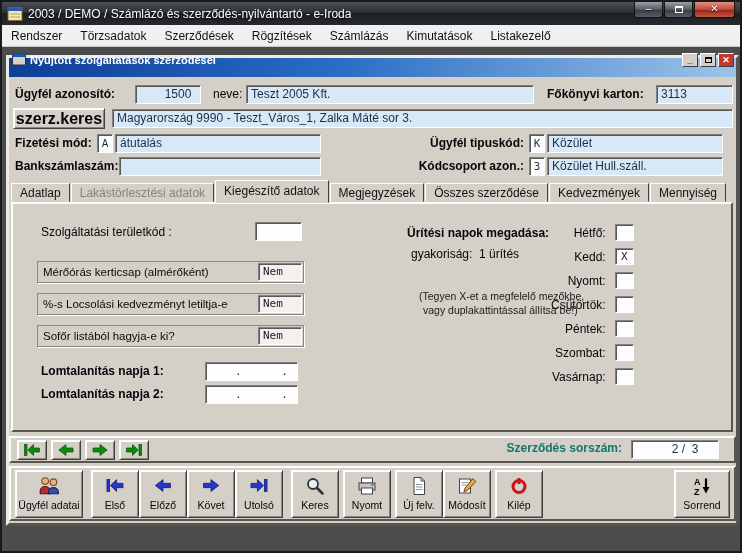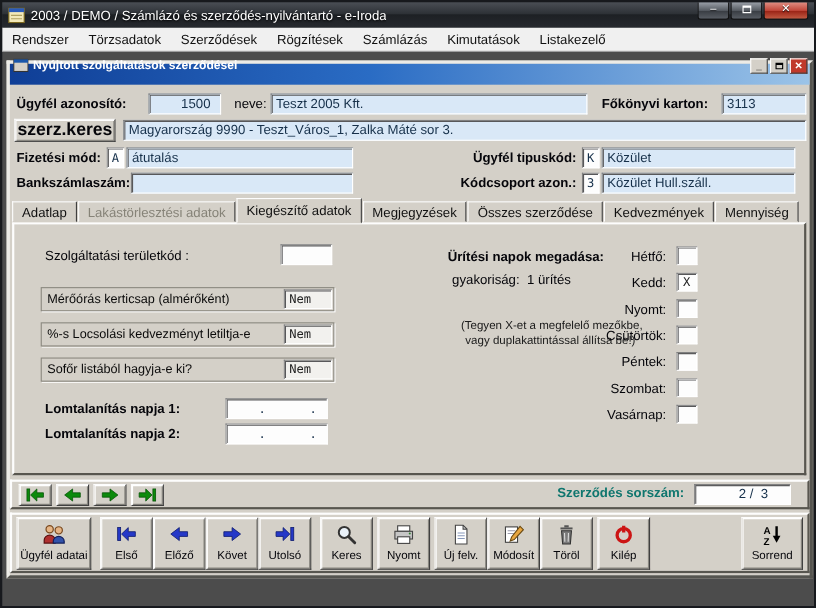--- a/index.html
+++ b/index.html
@@ -387,32 +387,20 @@
             <span class="tb-icon">
               <svg width="20" height="20" viewBox="0 0 20 20">
                 <rect x="2.5" y="3" width="11" height="14" fill="#fff" stroke="#444"></rect>
                 <line x1="4.5" y1="6.5" x2="11.5" y2="6.5" stroke="#99a"></line>
                 <line x1="4.5" y1="9" x2="11.5" y2="9" stroke="#99a"></line>
                 <path d="M15.8 2.5 L18.8 5.5 L10.5 14.5 L6.8 15.8 L8.1 12.2 Z" fill="#e8a640" stroke="#6b4a12"></path>
               </svg>
             </span>
             <span class="tb-label">Módosít</span>
           </div>
-          <div class="tb-btn btn3d">
-            <span class="tb-icon">
-              <svg width="20" height="20" viewBox="0 0 20 20">
-                <rect x="8" y="1.5" width="4" height="2" fill="#555"></rect>
-                <rect x="4.5" y="3.5" width="11" height="1.8" fill="#555"></rect>
-                <path d="M5.5 6.5 H14.5 L13.5 18.5 H6.5 Z" fill="#7a7a7a" stroke="#333"></path>
-                <line x1="8.2" y1="8.5" x2="8.5" y2="16.5" stroke="#ddd"></line>
-                <line x1="11.8" y1="8.5" x2="11.5" y2="16.5" stroke="#ddd"></line>
-              </svg>
-            </span>
-            <span class="tb-label">Töröl</span>
-          </div>
 
           <div class="spacer4"></div>
 
           <div class="tb-btn btn3d">
             <span class="tb-icon">
               <svg width="20" height="20" viewBox="0 0 20 20">
                 <circle cx="10" cy="10.5" r="6" fill="none" stroke="#cc1414" stroke-width="3"></circle>
                 <line x1="10" y1="2" x2="10" y2="8" stroke="#cc1414" stroke-width="3"></line>
               </svg>
             </span>

